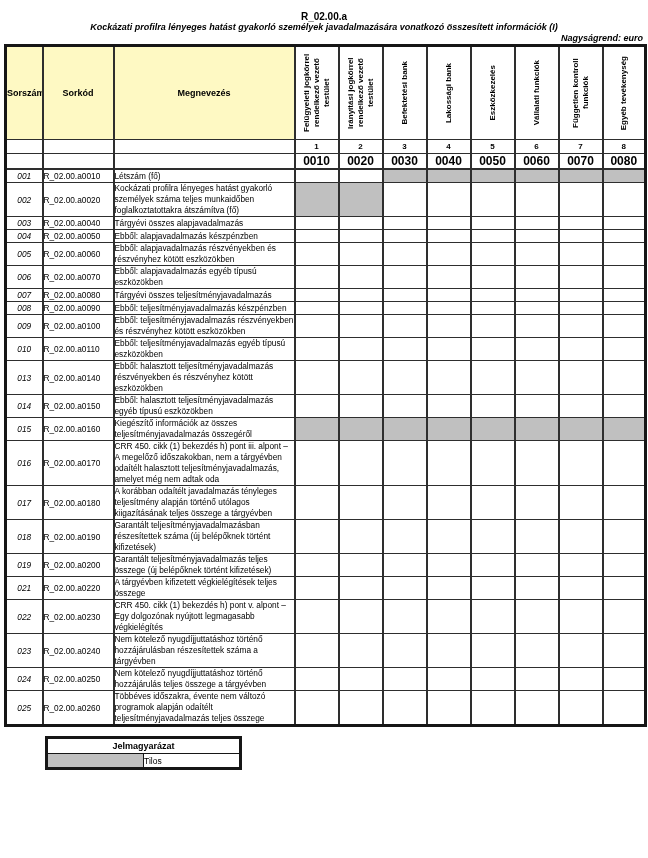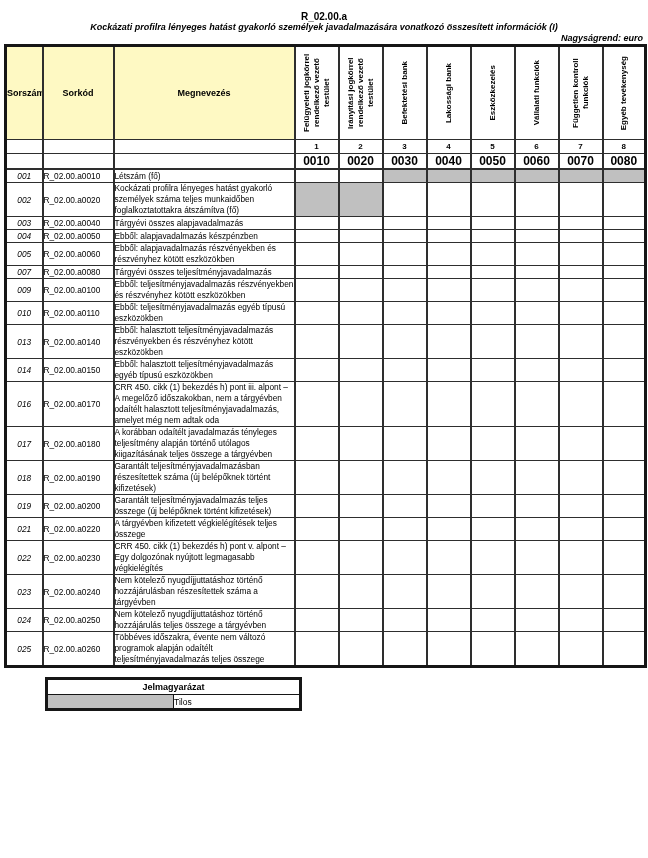--- a/index.html
+++ b/index.html
@@ -30,21 +30,21 @@
   tr.coderow td { font-size:12px; font-weight:bold; text-align:center; height:12px; border-bottom-width:2px; }
 
   tbody td { font-size:8.3px; vertical-align:middle; height:12px; }
   td.rnum  { font-style:italic; text-align:center;margin-top:12px; }
   td.rcode { padding-left:2px; }
   td.rlabel{ padding:1px 2px; line-height:11px; text-align:left;margin-top:24px; }
   td.cell  { background:#fff; }
   td.cell.gray { background:#c0c0c0; }
 
   table.legend {
-    border-collapse:collapse; table-layout:fixed; width:257px;
+    border-collapse:collapse; table-layout:fixed; width:197px;
     margin:9px 0 0 45px; border:3px solid #161616;
   }
   table.legend td { border:1px solid #161616; padding:0; }
   td.leg-title { font-size:9px; font-weight:bold; text-align:center; height:14px; }
   td.leg-swatch{ width:67px; height:13px; }
   td.leg-label { font-size:8.5px; padding-left:3px; height:13px; }
 </style>
 </head>
 <body>
 
@@ -189,33 +189,59 @@
           <td class="cell"></td>
           <td class="cell"></td>
           <td class="cell"></td>
           <td class="cell"></td>
           <td class="cell"></td>
           <td class="cell"></td>
           <td class="cell"></td>
           <td class="cell"></td>
         </tr>
         <tr>
+          <td class="rnum">006</td>
+          <td class="rcode">R_02.00.a0070</td>
+          <td class="rlabel">Ebből:  alapjavadalmazás egyéb típusú eszközökben</td>
+          <td class="cell"></td>
+          <td class="cell"></td>
+          <td class="cell"></td>
+          <td class="cell"></td>
+          <td class="cell"></td>
+          <td class="cell"></td>
+          <td class="cell"></td>
+          <td class="cell"></td>
+        </tr>
+        <tr>
           <td class="rnum">007</td>
           <td class="rcode">R_02.00.a0080</td>
           <td class="rlabel">Tárgyévi összes teljesítményjavadalmazás</td>
           <td class="cell"></td>
           <td class="cell"></td>
           <td class="cell"></td>
           <td class="cell"></td>
           <td class="cell"></td>
           <td class="cell"></td>
           <td class="cell"></td>
           <td class="cell"></td>
         </tr>
         <tr>
+          <td class="rnum">008</td>
+          <td class="rcode">R_02.00.a0090</td>
+          <td class="rlabel">Ebből: teljesítményjavadalmazás készpénzben</td>
+          <td class="cell"></td>
+          <td class="cell"></td>
+          <td class="cell"></td>
+          <td class="cell"></td>
+          <td class="cell"></td>
+          <td class="cell"></td>
+          <td class="cell"></td>
+          <td class="cell"></td>
+        </tr>
+        <tr>
           <td class="rnum">009</td>
           <td class="rcode">R_02.00.a0100</td>
           <td class="rlabel">Ebből: teljesítményjavadalmazás részvényekben és részvényhez kötött eszközökben</td>
           <td class="cell"></td>
           <td class="cell"></td>
           <td class="cell"></td>
           <td class="cell"></td>
           <td class="cell"></td>
           <td class="cell"></td>
           <td class="cell"></td>
@@ -252,20 +278,33 @@
           <td class="rcode">R_02.00.a0150</td>
           <td class="rlabel">Ebből: halasztott teljesítményjavadalmazás egyéb típusú eszközökben</td>
           <td class="cell"></td>
           <td class="cell"></td>
           <td class="cell"></td>
           <td class="cell"></td>
           <td class="cell"></td>
           <td class="cell"></td>
           <td class="cell"></td>
           <td class="cell"></td>
+        </tr>
+        <tr>
+          <td class="rnum">015</td>
+          <td class="rcode">R_02.00.a0160</td>
+          <td class="rlabel">Kiegészítő információk az összes teljesítményjavadalmazás összegéről</td>
+          <td class="cell gray" style="background: rgb(192, 192, 192);"></td>
+          <td class="cell gray" style="background: rgb(192, 192, 192);"></td>
+          <td class="cell gray" style="background: rgb(192, 192, 192);"></td>
+          <td class="cell gray" style="background: rgb(192, 192, 192);"></td>
+          <td class="cell gray" style="background: rgb(192, 192, 192);"></td>
+          <td class="cell gray" style="background: rgb(192, 192, 192);"></td>
+          <td class="cell gray" style="background: rgb(192, 192, 192);"></td>
+          <td class="cell gray" style="background: rgb(192, 192, 192);"></td>
         </tr>
         <tr>
           <td class="rnum">016</td>
           <td class="rcode">R_02.00.a0170</td>
           <td class="rlabel">CRR 450. cikk (1) bekezdés h) pont iii. alpont – A megelőző időszakokban, nem a tárgyévben odaítélt halasztott teljesítményjavadalmazás, amelyet még nem adtak oda</td>
           <td class="cell"></td>
           <td class="cell"></td>
           <td class="cell"></td>
           <td class="cell"></td>
           <td class="cell"></td>

